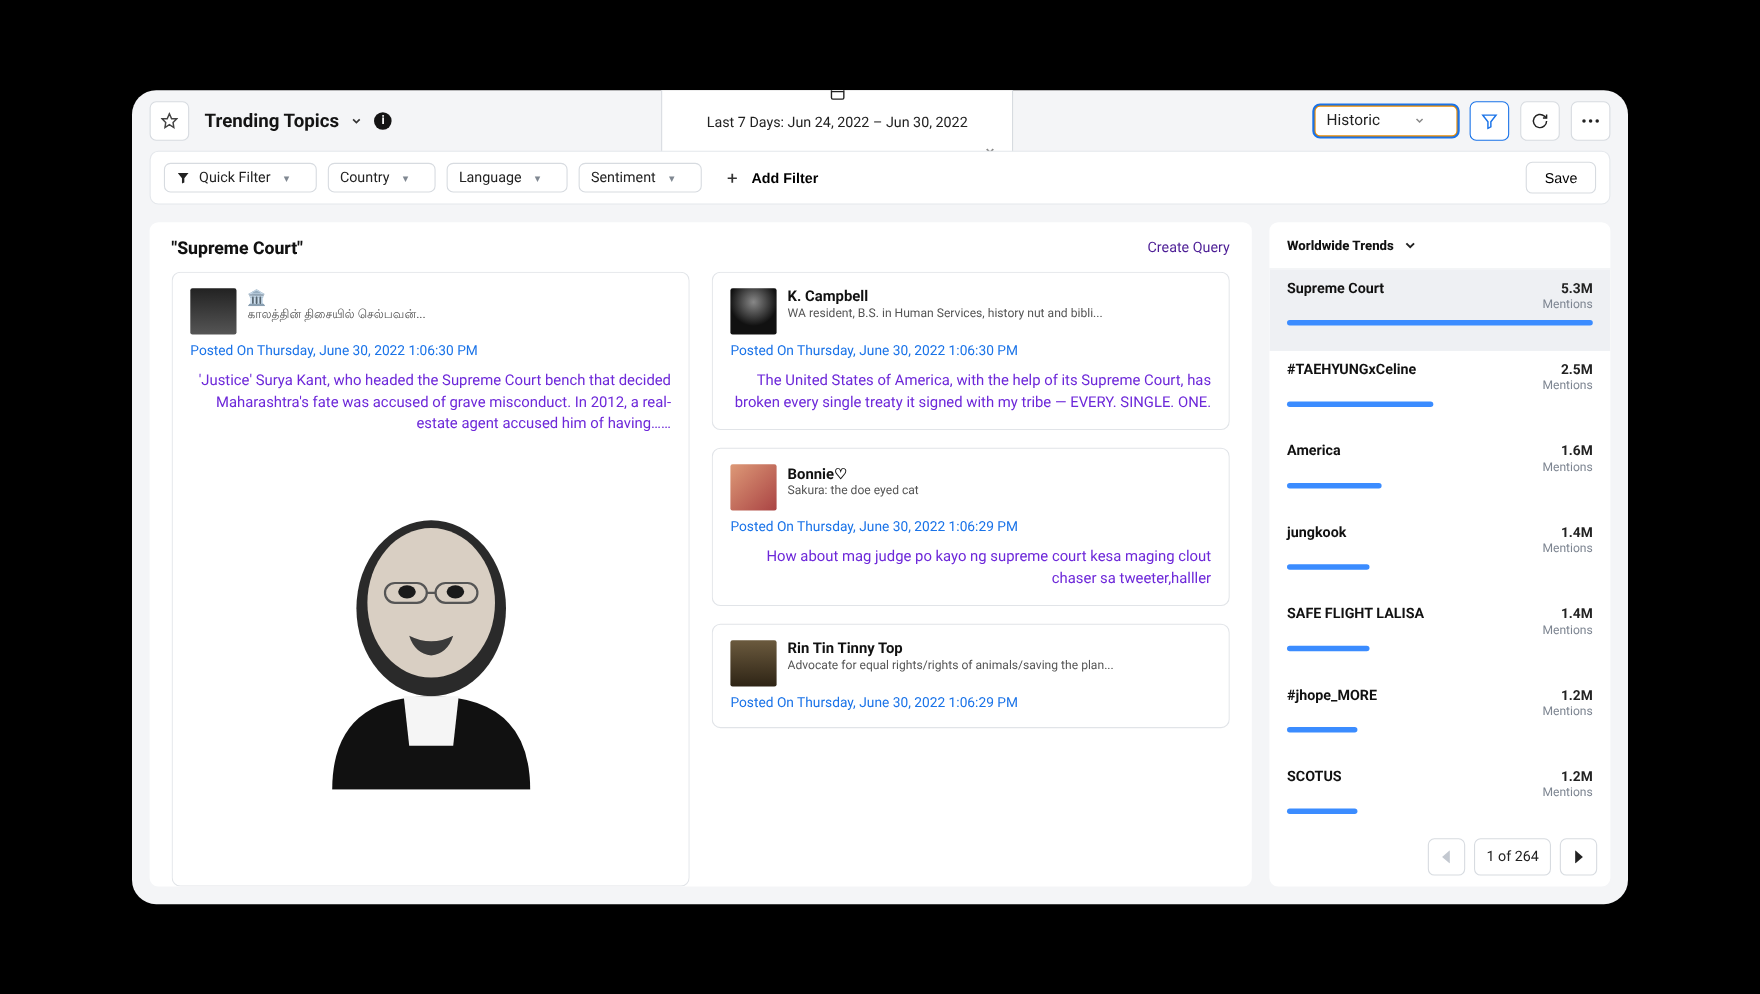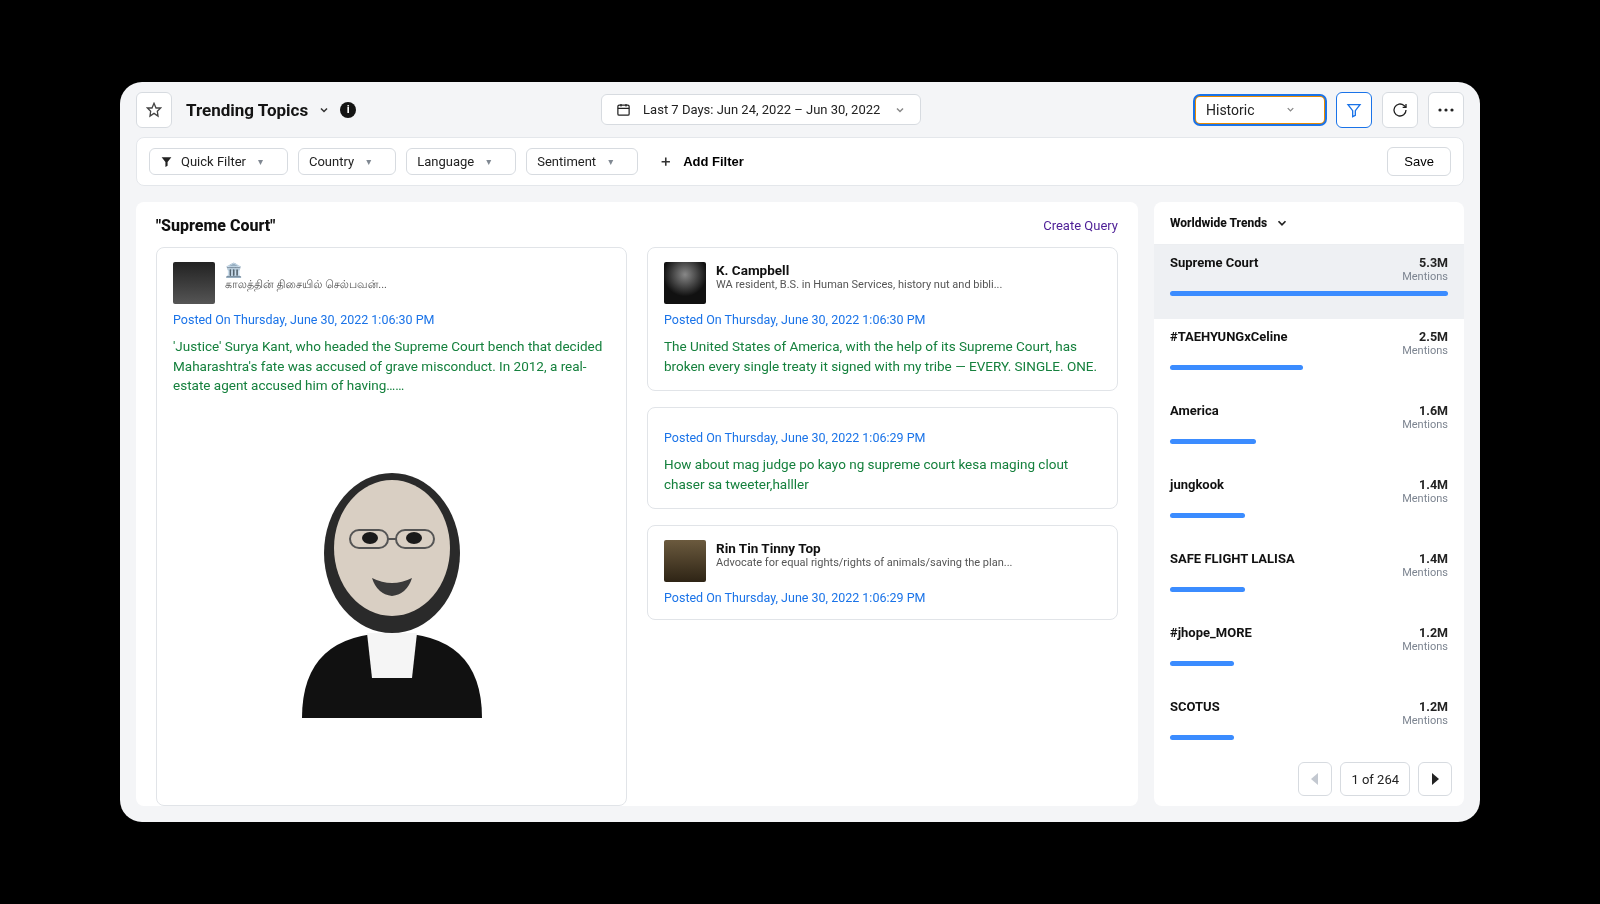--- a/index.html
+++ b/index.html
@@ -5,21 +5,21 @@
   * { box-sizing: border-box; margin: 0; padding: 0; }
   body { background: #000; font-family: -apple-system, BlinkMacSystemFont, "Segoe UI", Roboto, Arial, sans-serif; display:flex; align-items:center; justify-content:center; min-height:904px; }
   .app-frame { width:1360px; height:740px; background:#f4f5f7; border-radius:22px; overflow:hidden; display:flex; flex-direction:column; }
   .topbar { height:55px; display:flex; align-items:center; padding:0 16px; gap:14px; }
   .icon-btn { width:36px; height:36px; border:1px solid #d7dbe0; border-radius:6px; background:#fff; display:flex; align-items:center; justify-content:center; cursor:pointer; }
   .title-group { display:flex; align-items:center; gap:10px; }
   .page-title { font-size:17px; font-weight:700; color:#141414; }
   .chev { font-size:12px; color:#333; }
   .info-dot { width:16px; height:16px; border-radius:50%; background:#141414; color:#fff; font-size:11px; font-weight:700; display:flex; align-items:center; justify-content:center; }
   .center-area { flex:1; display:flex; justify-content:center; }
-  .date-picker { border:1px solid #d7dbe0; border-radius:6px; background:#fff; padding:7px 14px; display:flex; align-items:center; gap:12px; min-width:320px; cursor:pointer; }
+  .date-picker { border:1px solid #d7dbe0; border-radius:6px; background:#fff; padding:7px 14px; display:flex; align-items:center; gap:12px; min-width:320px; cursor:pointer;flex-direction:column; }
   .date-picker .cal { font-size:13px; }
   .date-text { font-size:13px; color:#222; }
   .right-controls { display:flex; align-items:center; gap:10px;padding-left:28px; }
   .historic-select { border:2px solid #e98a00; outline:2px solid #1a73e8; outline-offset:-1px; border-radius:6px; background:#fff; padding:5px 28px 5px 10px; font-size:14px; color:#222; position:relative; min-width:132px; cursor:pointer; display:flex; justify-content:space-between; align-items:center;}
   .historic-select .sel-chev { color:#808892; font-size:11px;}
   .icon-btn.primary { border-color:#1a73e8; }
   .icon-btn.primary svg { stroke:#1a73e8; }
   .filterbar { background:#fff; margin:0 16px; border:1px solid #e4e7eb; border-radius:8px; padding:8px 12px; display:flex; align-items:center; gap:10px; }
   .filter-pill { border:1px solid #d7dbe0; border-radius:6px; background:#fff; padding:5px 24px 5px 10px; font-size:13px; color:#222; position:relative; cursor:pointer; display:flex; align-items:center; gap:8px;}
   .filter-pill .tri { color:#808892; font-size:10px; margin-left:4px;}
@@ -35,21 +35,21 @@
   .create-query { font-size:13px; color:#4c1d95; cursor:pointer; }
   .feed-cols { display:flex; gap:20px; flex:1; min-height:0; overflow:hidden;}
   .feed-col { flex:1; display:flex; flex-direction:column; gap:16px; min-height:0; overflow:hidden;}
   .post-card { border:1px solid #e1e4e8; border-radius:8px; padding:14px 16px; }
   .post-head { display:flex; gap:10px; }
   .avatar { width:42px; height:42px; background:#333; border-radius:2px; flex-shrink:0; background-size:cover;}
   .author-name { font-size:13.5px; font-weight:700; color:#111; }
   .author-bio { font-size:11px; color:#555; white-space:nowrap; overflow:hidden; text-overflow:ellipsis; max-width:320px;}
   .emoji-row { font-size:14px;}
   .posted-on { color:#1a73e8; font-size:12.5px; margin-top:8px; }
-  .post-body { font-size:13.5px; color:#15803d; line-height:1.45; margin-top:10px;}
+  .post-body { font-size:13.5px; color:#6d28d9; line-height:1.45; margin-top:10px;text-align:right;}
   .post-image { margin-top:12px; height:310px; background:#fff; display:flex; align-items:flex-end; justify-content:center; overflow:hidden;}
   .side-panel { width:310px; background:#fff; border-radius:8px; display:flex; flex-direction:column; min-height:0;}
   .side-header { padding:14px 16px; display:flex; align-items:center; gap:8px; border-bottom:1px solid #eceef1;}
   .side-title { font-size:12px; font-weight:800; color:#111; }
   .trend-list { flex:1; overflow:hidden;}
   .trend-item { padding:10px 16px 23px 16px; cursor:pointer;}
   .trend-item.active { background:#eef0f3; }
   .trend-row { display:flex; justify-content:space-between; align-items:flex-start; }
   .trend-name { font-size:13px; font-weight:700; color:#111; }
   .trend-count { font-size:12.5px; font-weight:700; color:#222; text-align:right;}
@@ -207,20 +207,27 @@
               <div style="min-width:0;">
                 <div class="author-name">K. Campbell</div>
                 <div class="author-bio">WA resident, B.S. in Human Services, history nut and bibli...</div>
               </div>
             </div>
             <div class="posted-on">Posted On Thursday, June 30, 2022 1:06:30 PM</div>
             <div class="post-body">The United States of America, with the help of its Supreme Court, has broken every single treaty it signed with my tribe — EVERY. SINGLE. ONE.</div>
           </div>
 
           <div class="post-card">
+            <div class="post-head">
+              <div class="avatar" style="background:linear-gradient(135deg,#d97,#a44);"></div>
+              <div style="min-width:0;">
+                <div class="author-name">Bonnie♡</div>
+                <div class="author-bio">Sakura: the doe eyed cat</div>
+              </div>
+            </div>
             <div class="posted-on">Posted On Thursday, June 30, 2022 1:06:29 PM</div>
             <div class="post-body">How about mag judge po kayo ng supreme court kesa maging clout chaser sa tweeter,halller</div>
           </div>
 
           <div class="post-card">
             <div class="post-head">
               <div class="avatar" style="background:linear-gradient(#6b5a3e,#2e2415);"></div>
               <div style="min-width:0;">
                 <div class="author-name">Rin Tin Tinny Top</div>
                 <div class="author-bio">Advocate for equal rights/rights of animals/saving the plan...</div>

